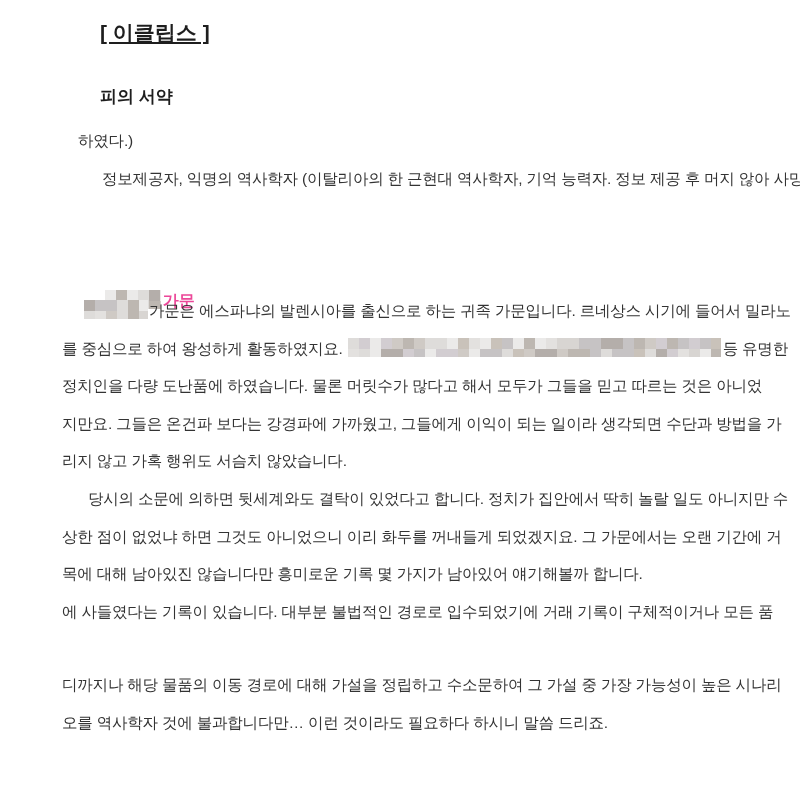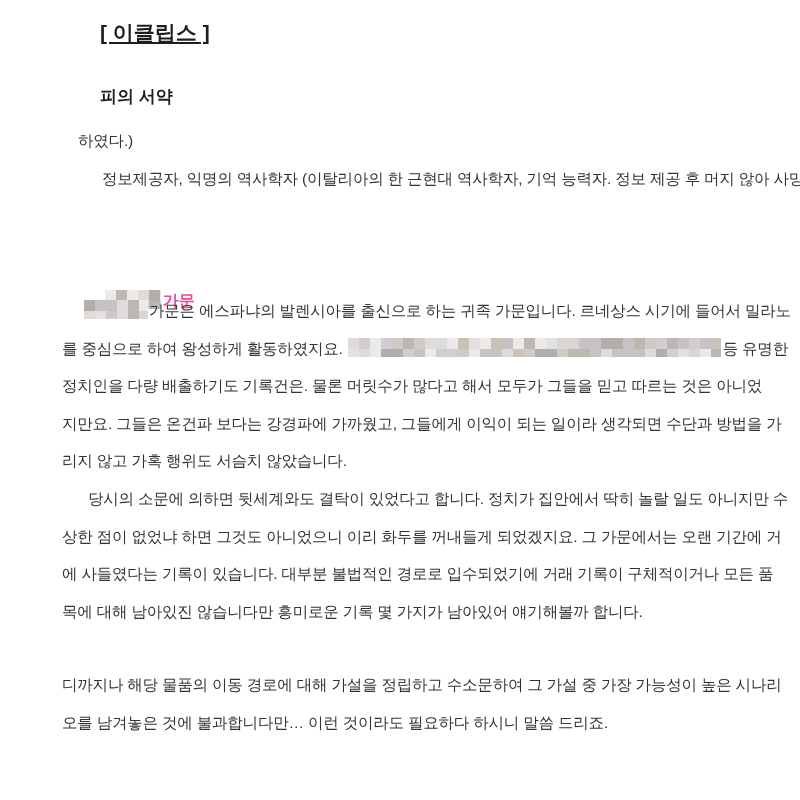--- a/index.html
+++ b/index.html
@@ -67,30 +67,30 @@
     <div class="line indent-md">정보제공자, 익명의 역사학자 (이탈리아의 한 근현대 역사학자, 기억 능력자. 정보 제공 후 머지 않아 사망</div>
   </div>
 
   <div class="family-heading">
     <span class="mosaic mosaic-heading"><i style="left: 0px; top: 0px; width: 11px; height: 11px; background: rgb(235, 234, 233);"></i><i style="left: 11px; top: 0px; width: 11px; height: 11px; background: rgb(189, 183, 177);"></i><i style="left: 22px; top: 0px; width: 11px; height: 11px; background: rgb(235, 234, 233);"></i><i style="left: 33px; top: 0px; width: 11px; height: 11px; background: rgb(222, 220, 218);"></i><i style="left: 44px; top: 0px; width: 11px; height: 11px; background: rgb(180, 174, 170);"></i><i style="left: 55px; top: 0px; width: 1px; height: 11px; background: rgb(235, 234, 233);"></i><i style="left: 0px; top: 11px; width: 11px; height: 8px; background: rgb(201, 194, 186);"></i><i style="left: 11px; top: 11px; width: 11px; height: 8px; background: rgb(222, 220, 218);"></i><i style="left: 22px; top: 11px; width: 11px; height: 8px; background: rgb(227, 225, 223);"></i><i style="left: 33px; top: 11px; width: 11px; height: 8px; background: rgb(222, 220, 218);"></i><i style="left: 44px; top: 11px; width: 11px; height: 8px; background: rgb(189, 183, 177);"></i><i style="left: 55px; top: 11px; width: 1px; height: 8px; background: rgb(207, 202, 197);"></i></span><span>가문</span>
   </div>
 
   <div class="para" style="left:62px;top:292px;width:700px;">
     <div class="line indent-sm"><span class="mosaic mosaic-inline-short"><i style="left: 0px; top: 0px; width: 11px; height: 11px; background: rgb(180, 174, 170);"></i><i style="left: 11px; top: 0px; width: 11px; height: 11px; background: rgb(198, 195, 196);"></i><i style="left: 22px; top: 0px; width: 11px; height: 11px; background: rgb(198, 195, 196);"></i><i style="left: 33px; top: 0px; width: 11px; height: 11px; background: rgb(222, 220, 218);"></i><i style="left: 44px; top: 0px; width: 11px; height: 11px; background: rgb(189, 183, 177);"></i><i style="left: 55px; top: 0px; width: 9px; height: 11px; background: rgb(235, 234, 233);"></i><i style="left: 0px; top: 11px; width: 11px; height: 8px; background: rgb(222, 220, 218);"></i><i style="left: 11px; top: 11px; width: 11px; height: 8px; background: rgb(227, 225, 223);"></i><i style="left: 22px; top: 11px; width: 11px; height: 8px; background: rgb(207, 202, 197);"></i><i style="left: 33px; top: 11px; width: 11px; height: 8px; background: rgb(222, 220, 218);"></i><i style="left: 44px; top: 11px; width: 11px; height: 8px; background: rgb(189, 183, 177);"></i><i style="left: 55px; top: 11px; width: 9px; height: 8px; background: rgb(216, 213, 210);"></i></span><span>가문은 에스파냐의 발렌시아를 출신으로 하는 귀족 가문입니다. 르네상스 시기에 들어서 밀라노</span></div>
     <div class="line"><span>를 중심으로 하여 왕성하게 활동하였지요.</span><span class="mosaic mosaic-inline-long"><i style="left: 0px; top: 0px; width: 11px; height: 11px; background: rgb(222, 220, 218);"></i><i style="left: 11px; top: 0px; width: 11px; height: 11px; background: rgb(210, 205, 209);"></i><i style="left: 22px; top: 0px; width: 11px; height: 11px; background: rgb(235, 234, 233);"></i><i style="left: 33px; top: 0px; width: 11px; height: 11px; background: rgb(210, 205, 209);"></i><i style="left: 44px; top: 0px; width: 11px; height: 11px; background: rgb(207, 202, 197);"></i><i style="left: 55px; top: 0px; width: 11px; height: 11px; background: rgb(189, 183, 177);"></i><i style="left: 66px; top: 0px; width: 11px; height: 11px; background: rgb(207, 202, 197);"></i><i style="left: 77px; top: 0px; width: 11px; height: 11px; background: rgb(222, 220, 218);"></i><i style="left: 88px; top: 0px; width: 11px; height: 11px; background: rgb(222, 220, 218);"></i><i style="left: 99px; top: 0px; width: 11px; height: 11px; background: rgb(235, 234, 233);"></i><i style="left: 110px; top: 0px; width: 11px; height: 11px; background: rgb(201, 194, 186);"></i><i style="left: 121px; top: 0px; width: 11px; height: 11px; background: rgb(227, 225, 223);"></i><i style="left: 132px; top: 0px; width: 11px; height: 11px; background: rgb(235, 234, 233);"></i><i style="left: 143px; top: 0px; width: 11px; height: 11px; background: rgb(201, 194, 186);"></i><i style="left: 154px; top: 0px; width: 11px; height: 11px; background: rgb(198, 195, 196);"></i><i style="left: 165px; top: 0px; width: 11px; height: 11px; background: rgb(235, 234, 233);"></i><i style="left: 176px; top: 0px; width: 11px; height: 11px; background: rgb(189, 183, 177);"></i><i style="left: 187px; top: 0px; width: 11px; height: 11px; background: rgb(235, 234, 233);"></i><i style="left: 198px; top: 0px; width: 11px; height: 11px; background: rgb(227, 225, 223);"></i><i style="left: 209px; top: 0px; width: 11px; height: 11px; background: rgb(216, 213, 210);"></i><i style="left: 220px; top: 0px; width: 11px; height: 11px; background: rgb(216, 213, 210);"></i><i style="left: 231px; top: 0px; width: 11px; height: 11px; background: rgb(198, 195, 196);"></i><i style="left: 242px; top: 0px; width: 11px; height: 11px; background: rgb(198, 195, 196);"></i><i style="left: 253px; top: 0px; width: 11px; height: 11px; background: rgb(180, 174, 170);"></i><i style="left: 264px; top: 0px; width: 11px; height: 11px; background: rgb(180, 174, 170);"></i><i style="left: 275px; top: 0px; width: 11px; height: 11px; background: rgb(198, 195, 196);"></i><i style="left: 286px; top: 0px; width: 11px; height: 11px; background: rgb(189, 183, 177);"></i><i style="left: 297px; top: 0px; width: 11px; height: 11px; background: rgb(207, 202, 197);"></i><i style="left: 308px; top: 0px; width: 11px; height: 11px; background: rgb(210, 205, 209);"></i><i style="left: 319px; top: 0px; width: 11px; height: 11px; background: rgb(189, 183, 177);"></i><i style="left: 330px; top: 0px; width: 11px; height: 11px; background: rgb(198, 195, 196);"></i><i style="left: 341px; top: 0px; width: 11px; height: 11px; background: rgb(210, 205, 209);"></i><i style="left: 352px; top: 0px; width: 11px; height: 11px; background: rgb(198, 195, 196);"></i><i style="left: 363px; top: 0px; width: 10px; height: 11px; background: rgb(201, 194, 186);"></i><i style="left: 0px; top: 11px; width: 11px; height: 8px; background: rgb(227, 225, 223);"></i><i style="left: 11px; top: 11px; width: 11px; height: 8px; background: rgb(222, 220, 218);"></i><i style="left: 22px; top: 11px; width: 11px; height: 8px; background: rgb(235, 234, 233);"></i><i style="left: 33px; top: 11px; width: 11px; height: 8px; background: rgb(180, 174, 170);"></i><i style="left: 44px; top: 11px; width: 11px; height: 8px; background: rgb(180, 174, 170);"></i><i style="left: 55px; top: 11px; width: 11px; height: 8px; background: rgb(210, 205, 209);"></i><i style="left: 66px; top: 11px; width: 11px; height: 8px; background: rgb(198, 195, 196);"></i><i style="left: 77px; top: 11px; width: 11px; height: 8px; background: rgb(235, 234, 233);"></i><i style="left: 88px; top: 11px; width: 11px; height: 8px; background: rgb(210, 205, 209);"></i><i style="left: 99px; top: 11px; width: 11px; height: 8px; background: rgb(210, 205, 209);"></i><i style="left: 110px; top: 11px; width: 11px; height: 8px; background: rgb(207, 202, 197);"></i><i style="left: 121px; top: 11px; width: 11px; height: 8px; background: rgb(235, 234, 233);"></i><i style="left: 132px; top: 11px; width: 11px; height: 8px; background: rgb(198, 195, 196);"></i><i style="left: 143px; top: 11px; width: 11px; height: 8px; background: rgb(198, 195, 196);"></i><i style="left: 154px; top: 11px; width: 11px; height: 8px; background: rgb(222, 220, 218);"></i><i style="left: 165px; top: 11px; width: 11px; height: 8px; background: rgb(201, 194, 186);"></i><i style="left: 176px; top: 11px; width: 11px; height: 8px; background: rgb(207, 202, 197);"></i><i style="left: 187px; top: 11px; width: 11px; height: 8px; background: rgb(180, 174, 170);"></i><i style="left: 198px; top: 11px; width: 11px; height: 8px; background: rgb(180, 174, 170);"></i><i style="left: 209px; top: 11px; width: 11px; height: 8px; background: rgb(207, 202, 197);"></i><i style="left: 220px; top: 11px; width: 11px; height: 8px; background: rgb(189, 183, 177);"></i><i style="left: 231px; top: 11px; width: 11px; height: 8px; background: rgb(189, 183, 177);"></i><i style="left: 242px; top: 11px; width: 11px; height: 8px; background: rgb(198, 195, 196);"></i><i style="left: 253px; top: 11px; width: 11px; height: 8px; background: rgb(222, 220, 218);"></i><i style="left: 264px; top: 11px; width: 11px; height: 8px; background: rgb(198, 195, 196);"></i><i style="left: 275px; top: 11px; width: 11px; height: 8px; background: rgb(198, 195, 196);"></i><i style="left: 286px; top: 11px; width: 11px; height: 8px; background: rgb(201, 194, 186);"></i><i style="left: 297px; top: 11px; width: 11px; height: 8px; background: rgb(222, 220, 218);"></i><i style="left: 308px; top: 11px; width: 11px; height: 8px; background: rgb(180, 174, 170);"></i><i style="left: 319px; top: 11px; width: 11px; height: 8px; background: rgb(210, 205, 209);"></i><i style="left: 330px; top: 11px; width: 11px; height: 8px; background: rgb(227, 225, 223);"></i><i style="left: 341px; top: 11px; width: 11px; height: 8px; background: rgb(216, 213, 210);"></i><i style="left: 352px; top: 11px; width: 11px; height: 8px; background: rgb(235, 234, 233);"></i><i style="left: 363px; top: 11px; width: 10px; height: 8px; background: rgb(189, 183, 177);"></i></span><span>등 유명한</span></div>
-    <div class="line">정치인을 다량 배출하기도 기록건은. 물론 머릿수가 많다고 해서 모두가 그들을 믿고 따르는 것은 아니었</div>
+    <div class="line">정치인을 다량 도난품에 하였습니다. 물론 머릿수가 많다고 해서 모두가 그들을 믿고 따르는 것은 아니었</div>
     <div class="line">지만요. 그들은 온건파 보다는 강경파에 가까웠고, 그들에게 이익이 되는 일이라 생각되면 수단과 방법을 가</div>
     <div class="line">리지 않고 가혹 행위도 서슴치 않았습니다.</div>
   </div>
 
   <div class="para" style="left:62px;top:480px;width:700px;">
     <div class="line indent-lg">당시의 소문에 의하면 뒷세계와도 결탁이 있었다고 합니다. 정치가 집안에서 딱히 놀랄 일도 아니지만 수</div>
     <div class="line">상한 점이 없었냐 하면 그것도 아니었으니 이리 화두를 꺼내들게 되었겠지요. 그 가문에서는 오랜 기간에 거</div>
+    <div class="line">목에 대해 남아있진 않습니다만 흥미로운 기록 몇 가지가 남아있어 얘기해볼까 합니다.</div>
     <div class="line">에 사들였다는 기록이 있습니다. 대부분 불법적인 경로로 입수되었기에 거래 기록이 구체적이거나 모든 품</div>
-    <div class="line">목에 대해 남아있진 않습니다만 흥미로운 기록 몇 가지가 남아있어 얘기해볼까 합니다.</div>
   </div>
 
   <div class="para" style="left:62px;top:666px;width:700px;">
     <div class="line">디까지나 해당 물품의 이동 경로에 대해 가설을 정립하고 수소문하여 그 가설 중 가장 가능성이 높은 시나리</div>
-    <div class="line">오를 남겨놓은 것에 불과합니다만… 이런 것이라도 필요하다 하시니 말씀 드리죠.</div>
+    <div class="line">오를 역사학자 것에 불과합니다만… 이런 것이라도 필요하다 하시니 말씀 드리죠.</div>
   </div>
 
 </div>
 
 </body></html>

